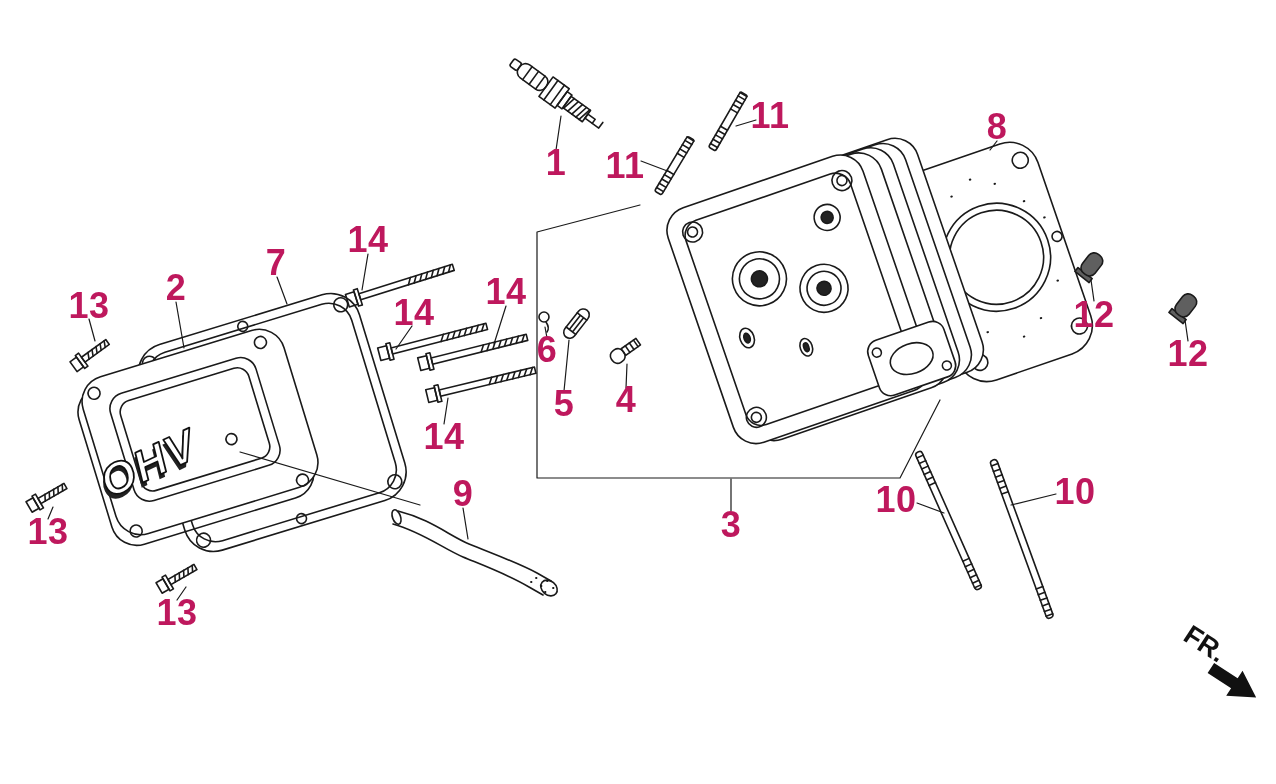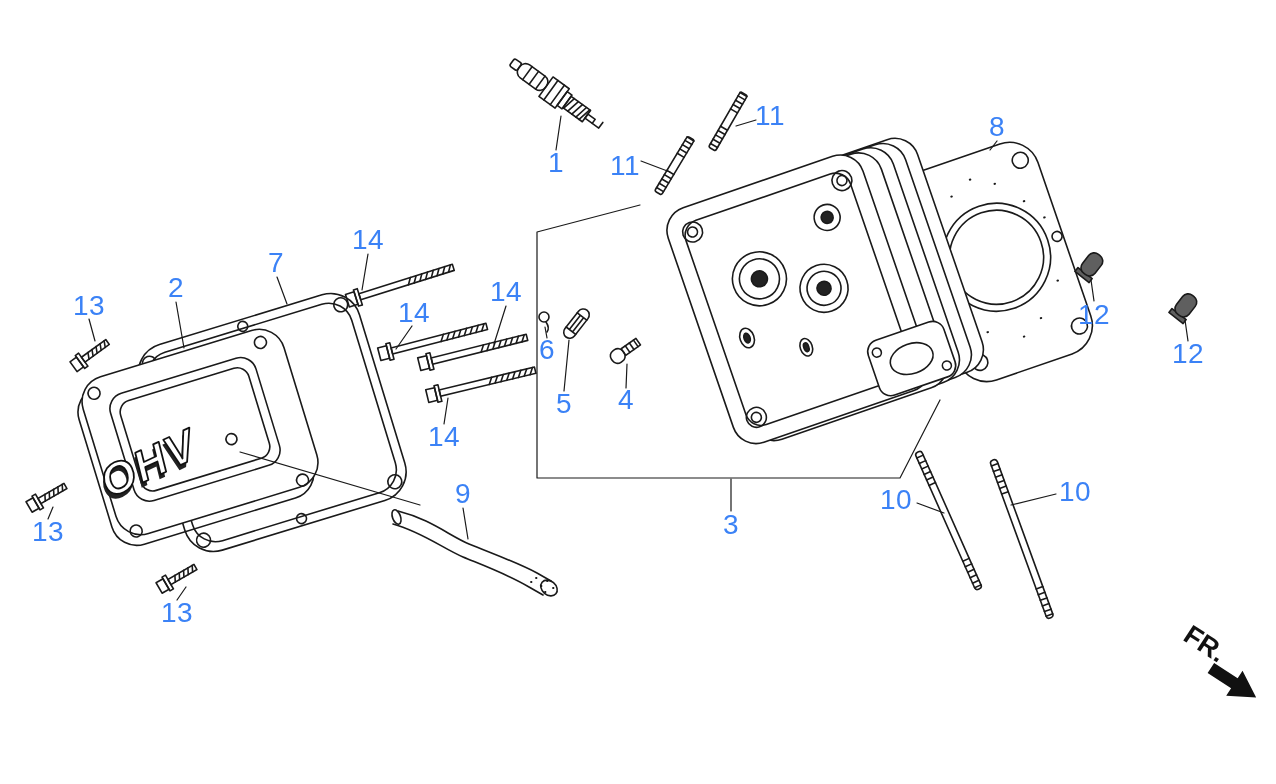--- a/index.html
+++ b/index.html
@@ -9,23 +9,23 @@
     width: 1276px;
     height: 784px;
     background: #ffffff;
     overflow: hidden;
     font-family: "Liberation Sans", sans-serif;
   }
   .stage svg { position: absolute; left: 0; top: 0; }
   .callout {
     position: absolute;
     transform: translate(-50%, -50%);
-    font-weight: 400;
-    font-size: 28px;
-    color: #3b82f6;
+    font-weight: 700;
+    font-size: 36px;
+    color: #be185d;
     letter-spacing: 0.5px;
     user-select: none;
     white-space: nowrap;
   }
 </style>
 </head>
 <body>
 
 <div class="stage">
 

